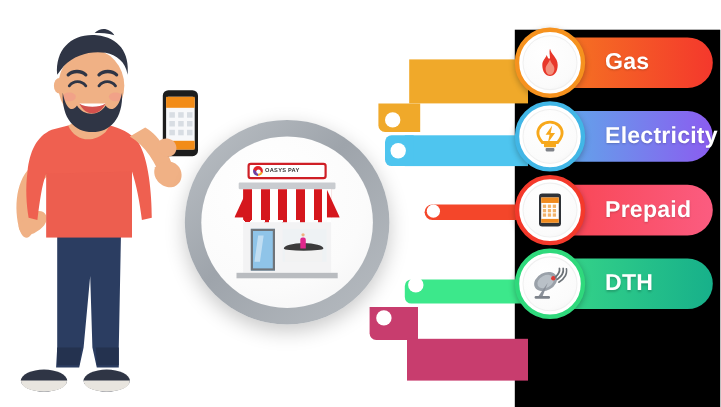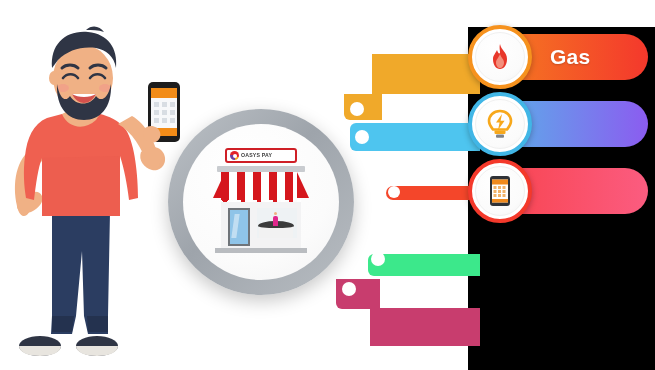--- a/index.html
+++ b/index.html
@@ -264,20 +264,21 @@
     <div class="badge" style="border:4px solid #41b6e6;">
       <div class="badge-inner">
         <svg width="26" height="30" viewBox="0 0 26 30">
           <path d="M13 2 C19.5 2 24 6.6 24 12 C24 16 21.5 18.5 20 20.5 L6 20.5 C4.5 18.5 2 16 2 12 C2 6.6 6.5 2 13 2 Z" fill="none" stroke="#f7a81b" stroke-width="2.6"></path>
           <rect x="7.5" y="21.5" width="11" height="3.4" rx="1" fill="#f7a81b"></rect>
           <rect x="9" y="25.5" width="8" height="3.2" rx="1" fill="#7f8288"></rect>
           <path d="M15 5 L9 13.6 L12.6 13.6 L11 21 L17.6 11.8 L13.6 11.8 Z" fill="#f7a81b"></path>
         </svg>
       </div>
     </div>
+    <span class="label">Electricity</span>
   </div>
 
   <div class="pill" style="left:480px;top:152px;width:168px;background:linear-gradient(90deg,#f8414a 0%,#fb5c80 100%);">
     <div class="badge" style="border:4px solid #f4392b;">
       <div class="badge-inner">
         <svg width="22" height="32" viewBox="0 0 22 32">
           <rect x="1" y="1" width="20" height="30" rx="3" fill="#2f3237"></rect>
           <rect x="3" y="4.5" width="16" height="23" fill="#ffffff"></rect>
           <rect x="3" y="4.5" width="16" height="5" fill="#f08a1d"></rect>
           <g fill="#f2b36a">
@@ -288,17 +289,35 @@
               <rect x="9" y="15" width="3" height="3"></rect>
               <rect x="13.5" y="15" width="3" height="3"></rect>
             <rect x="4.5" y="19" width="3" height="3"></rect>
               <rect x="9" y="19" width="3" height="3"></rect>
               <rect x="13.5" y="19" width="3" height="3"></rect>
           </g>
           <rect x="3" y="24" width="16" height="3.5" fill="#f08a1d"></rect>
         </svg>
       </div>
     </div>
-  </div>
-
+    <span class="label">Prepaid</span>
+  </div>
+
+  <div class="pill" style="left:480px;top:219px;width:168px;background:linear-gradient(90deg,#3ddc88 0%,#17b08a 100%);">
+    <div class="badge" style="border:4px solid #2fd97c;">
+      <div class="badge-inner">
+        <svg width="32" height="30" viewBox="0 0 32 30">
+          <ellipse cx="12" cy="13" rx="11" ry="8" transform="rotate(-28 12 13)" fill="#9aa1a9"></ellipse>
+          <ellipse cx="12" cy="13" rx="8" ry="5.5" transform="rotate(-28 12 13)" fill="#b9c0c7"></ellipse>
+          <path d="M14 14 L9 27 L5 27 Z" fill="#8a9099"></path>
+          <rect x="2" y="26" width="14" height="2.6" rx="1.2" fill="#7d838b"></rect>
+          <circle cx="19" cy="10" r="2" fill="#e03a34"></circle>
+          <path d="M21 9 C24 6 25 3 24.6 1" stroke="#6d7378" stroke-width="1.6" fill="none" stroke-linecap="round"></path>
+          <path d="M22.5 11 C27 8 28.5 4 28 1" stroke="#6d7378" stroke-width="1.6" fill="none" stroke-linecap="round"></path>
+          <path d="M24 13.5 C30 10 31.8 5 31 1.5" stroke="#6d7378" stroke-width="1.6" fill="none" stroke-linecap="round"></path>
+        </svg>
+      </div>
+    </div>
+    <span class="label">DTH</span>
+  </div>
 
 
 </div>
 
 </body></html>

